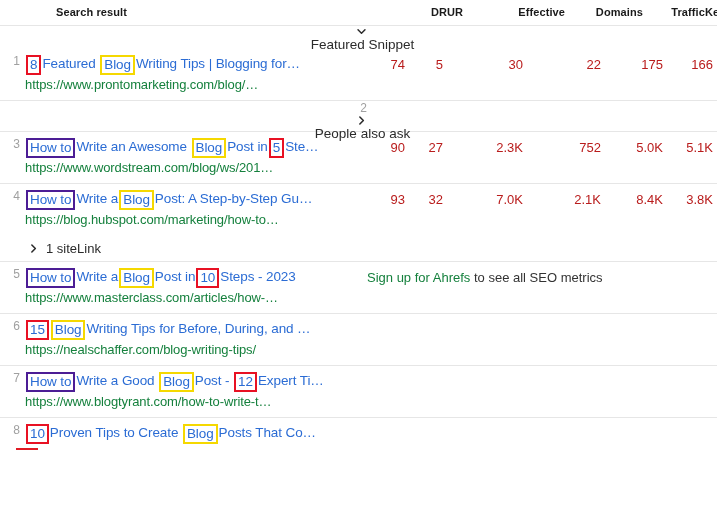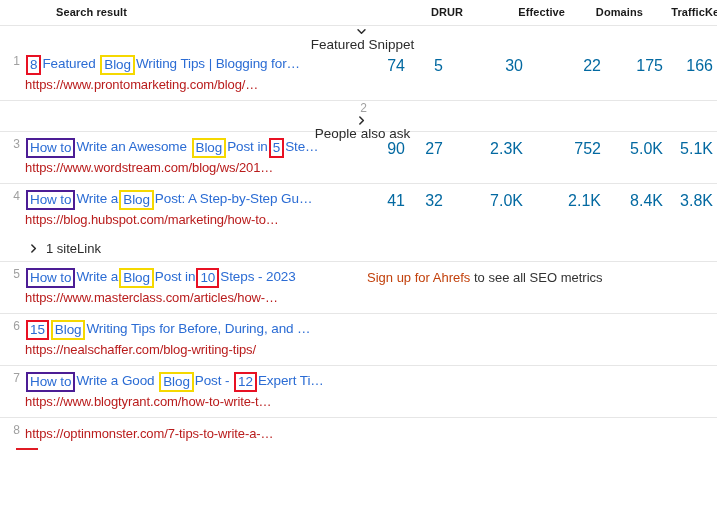--- a/index.html
+++ b/index.html
@@ -70,22 +70,22 @@
     box-sizing: border-box;
     position: relative;
   }
   .row-metrics {
     flex: 1 1 auto;
     display: flex;
     align-items: flex-start;
     box-sizing: border-box;
   }
   .metric {
-    font-size: 16px;
-    color: #0369a1;
+    font-size: 13px;
+    color: #b91c1c;
     text-align: right;
     white-space: nowrap;
     padding-top: 3px;
   }
 
   
   .grouprow {
     display: flex;
     align-items: center;
     height: 23px;
@@ -153,21 +153,21 @@
   .title {
     font-size: 13.5px;
     line-height: 18px;
     color: #2b6cd4;
     white-space: nowrap;
     letter-spacing: -0.1px;
   }
   .url {
     font-size: 13px;
     line-height: 19px;
-    color: #b91c1c;
+    color: #15803d;
     white-space: nowrap;
     letter-spacing: -0.1px;
     padding-top: 1px;
   }
   .hl {
     display: inline-block;
     line-height: 14px;
     padding: 1px 2px;
     margin: 0 1px;
     box-sizing: border-box;
@@ -178,21 +178,21 @@
   .hl-yellow { border: 2px solid #f5d800; }
   .hl-purple { border: 2px solid #4c1d95; }
 
   
   .cta {
     font-size: 13px;
     color: #333333;
     padding-top: 3px;
     white-space: nowrap;
   }
-  .cta a { color: #c2410c; text-decoration: none; }
+  .cta a { color: #15803d; text-decoration: none; }
 </style>
 </head>
 <body>
 
 <div class="serp">
 
   <div class="thead">
     <div class="th th-search">Search result</div>
     <div class="row-metrics">
       <div class="th col-dr">DR</div>
@@ -273,21 +273,21 @@
     <div class="row-left">
       <div class="res-inner">
         <div class="idx">4</div>
         <div class="res-body">
           <div class="title"><span class="hl hl-purple">How to</span><span>Write a</span><span class="hl hl-yellow">Blog</span><span>Post: A Step-by-Step Gu…</span></div>
           <div class="url">https://blog.hubspot.com/marketing/how-to…</div>
         </div>
       </div>
     </div>
     <div class="row-metrics">
-      <div class="metric col-dr">41</div>
+      <div class="metric col-dr">93</div>
       <div class="metric col-ur">32</div>
       <div class="metric col-bl">7.0K</div>
       <div class="metric col-dom">2.1K</div>
       <div class="metric col-tra">8.4K</div>
       <div class="metric col-kw pad-right">3.8K</div>
     </div>
   </div>
 
   <div class="sitelink-row">
     <div class="chev">
@@ -343,20 +343,20 @@
     </div>
     <div class="row-metrics"></div>
   </div>
   <div class="divider"></div>
 
   <div class="row resrow">
     <div class="row-left">
       <div class="res-inner">
         <div class="idx">8</div>
         <div class="res-body">
-          <div class="url">https://optinmonster.com/7-tips-to-write-a-…</div>
+          <div class="title"><span class="hl hl-red">10</span><span>Proven Tips to Create </span><span class="hl hl-yellow">Blog</span><span>Posts That Co…</span></div>
         </div>
       </div>
     </div>
     <div class="row-metrics"></div>
   </div>
 
 </div>
 
 </body></html>

